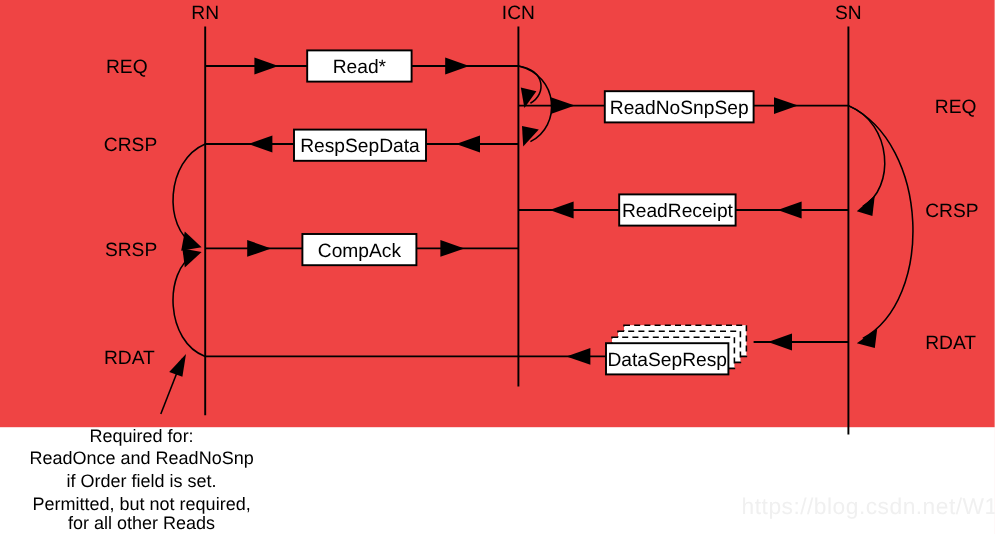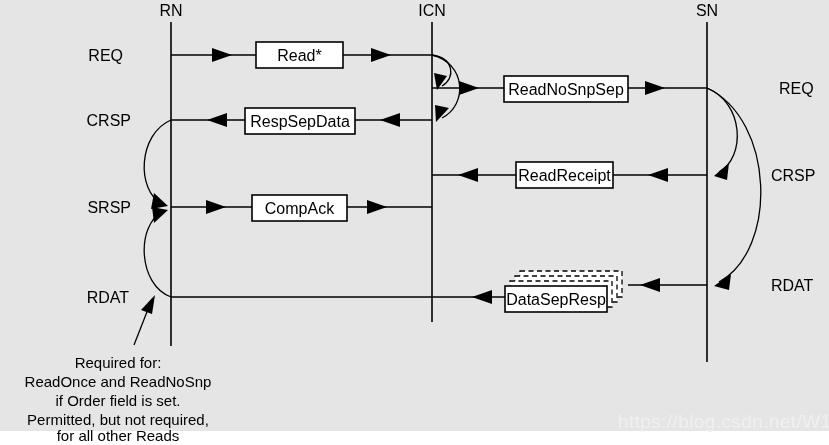--- a/index.html
+++ b/index.html
@@ -9,22 +9,22 @@
   }
   body {
     width: 829px;
     height: 445px;
     overflow: hidden;
     font-family: "Liberation Sans", sans-serif;
   }
   #diagram-root {
     position: relative;
     width: 829px;
-    height: 431px;
-    background: #e5e5e5;
+    height: 356px;
+    background: #ef4444;
   }
   svg.seq {
     display: block;
     width: 829px;
     height: 445px;
   }
   .lifeline {
     stroke: #000000;
     stroke-width: 1.6;
     fill: none;

